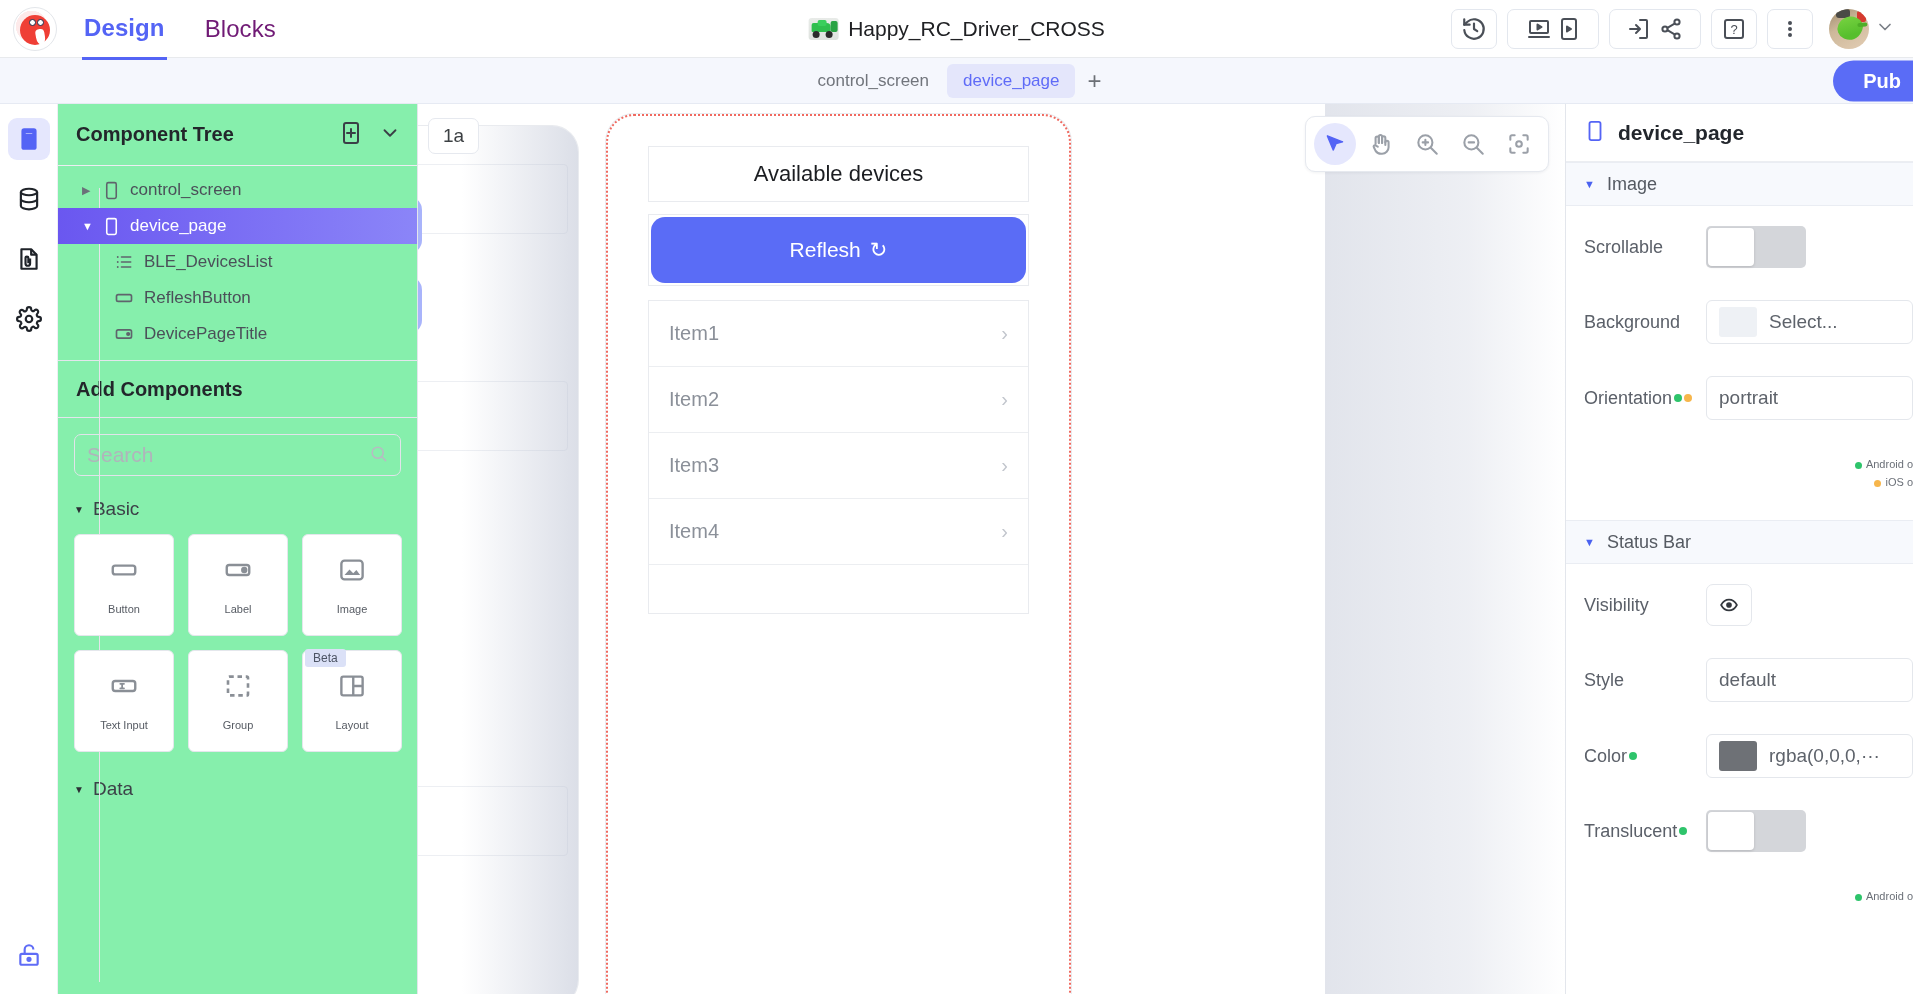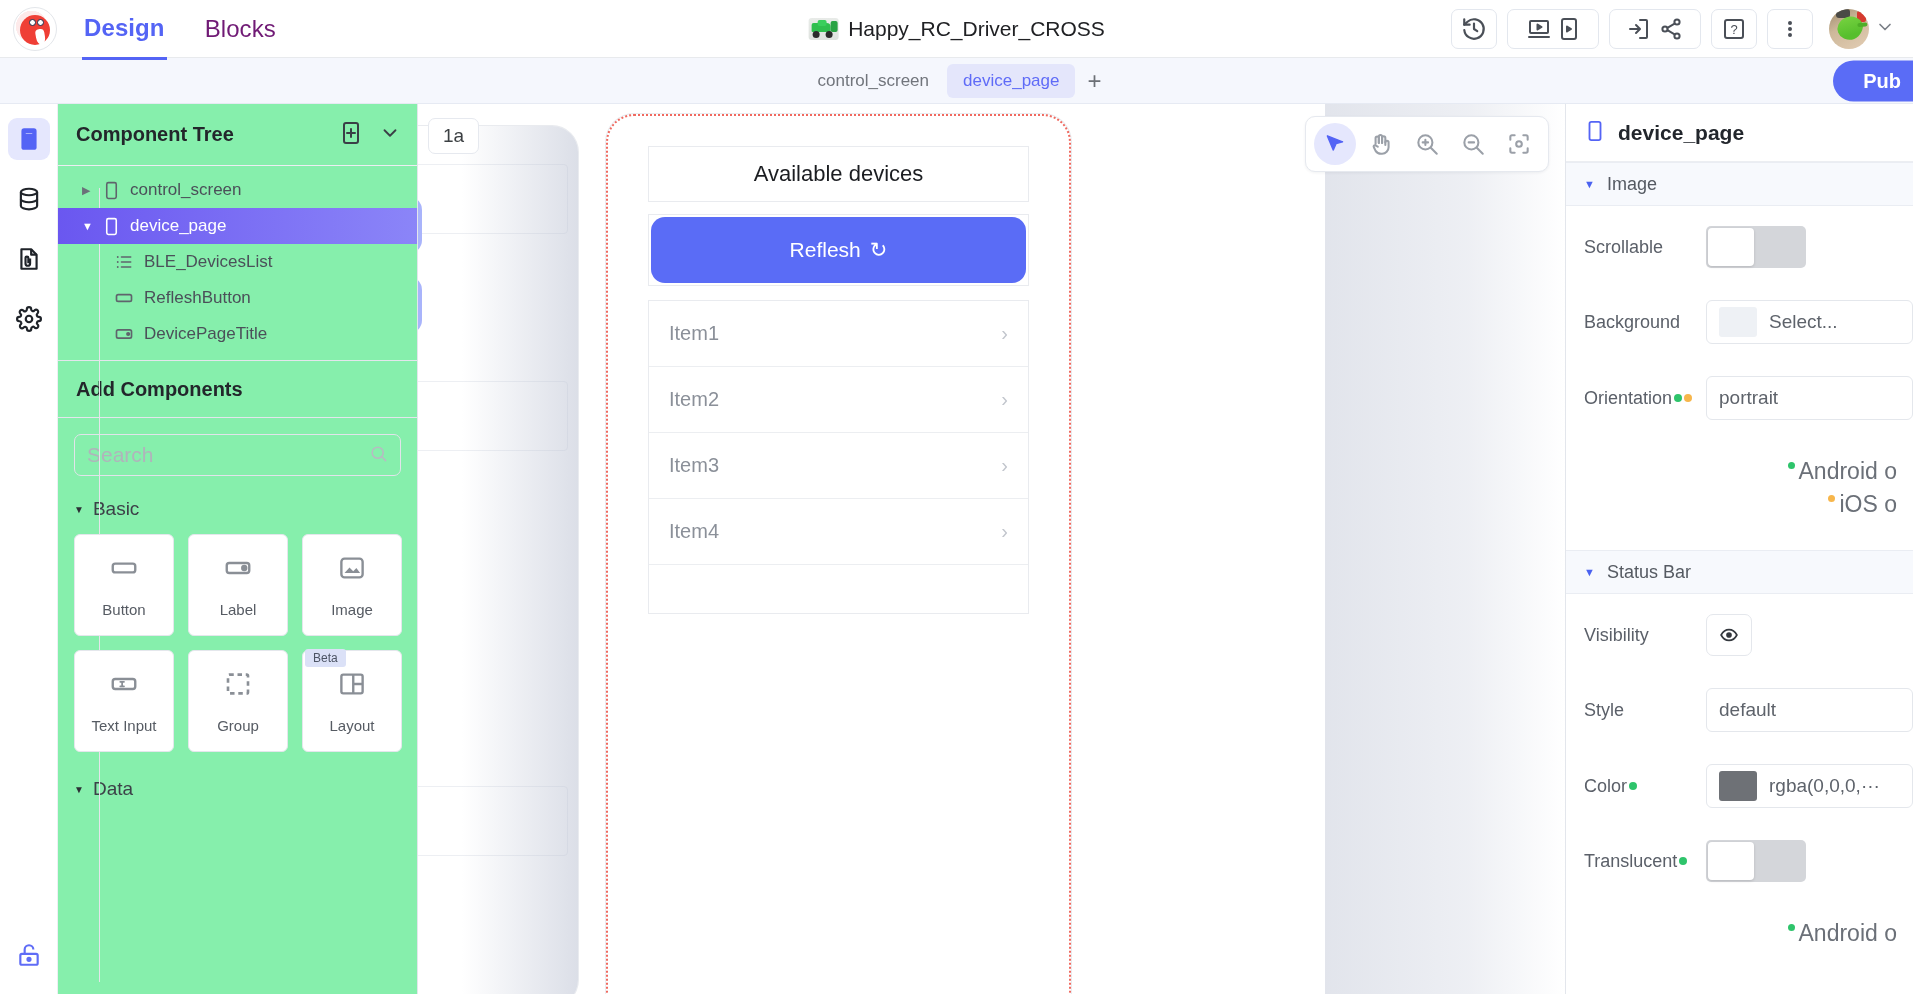--- a/index.html
+++ b/index.html
@@ -185,21 +185,21 @@
     display: flex; align-items: center; gap: 9px; font-size: 19px;
     color: #3c4148; margin: 4px 0 14px; cursor: pointer;
   }
   .cat-head .tri { font-size: 10px; color: #2b2f35; }
   .comp-grid { display: grid; grid-template-columns: repeat(3, 100px); gap: 14px; }
   .comp-card {
     width: 100px; height: 102px; border: 1px solid #e4e7ec; border-radius: 6px;
     display: flex; flex-direction: column; align-items: center; justify-content: center;
     gap: 14px; cursor: pointer; position: relative; background: #fff;
   }
-  .comp-card .lab { font-size: 15px; color: #565b63; }
+  .comp-card .lab { font-size: 11px; color: #565b63; }
   .comp-card .gi { color: #8a8f96; }
   .beta-badge {
     position: absolute; top: -2px; left: 2px; background: #dbe1f7; color: #4c5464;
     font-size: 12px; padding: 2px 8px; border-radius: 3px;
   }
 
   
   .canvas {
     flex: 1; position: relative; background: #ffffff; overflow: hidden;
   }
@@ -311,21 +311,21 @@
     font-size: 19px; color: #5e636b; cursor: pointer; background:#fff;
   }
   .swatch { width: 38px; height: 30px; border-radius: 3px; background: #eef1f5; flex: none; }
   .swatch.gray { background: #6e7176; }
   .eye-btn {
     width: 46px; height: 42px; border: 1px solid #e4e7ec; border-radius: 7px;
     display: flex; align-items: center; justify-content: center; cursor: pointer; color:#33373d;
   }
   .note-line {
     display: flex; align-items: flex-start; justify-content: flex-end; gap: 4px;
-    font-size: 23px; color: #6b7078; padding-right: 16px; margin-bottom: 6px;
+    font-size: 11px; color: #6b7078; padding-right: 0; margin-bottom: 6px;
   }
   .note-line .dot { margin-top: 4px; width: 7px; height: 7px; }
   .note-block { padding-top: 6px; padding-bottom: 18px; }
 </style>
 </head>
 <body>
 
 <div class="app">
 
   <div class="topbar">

